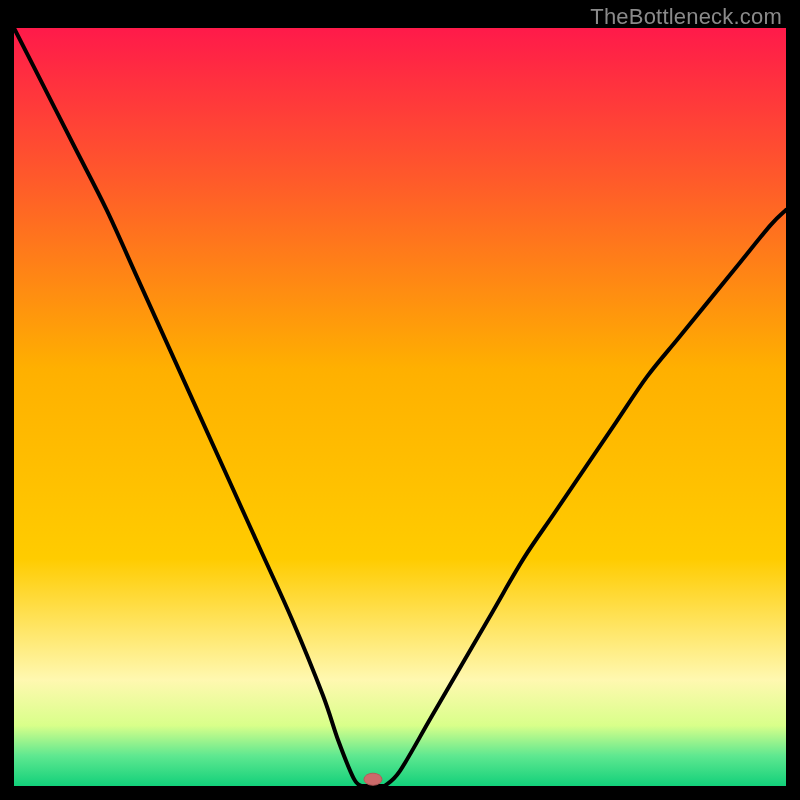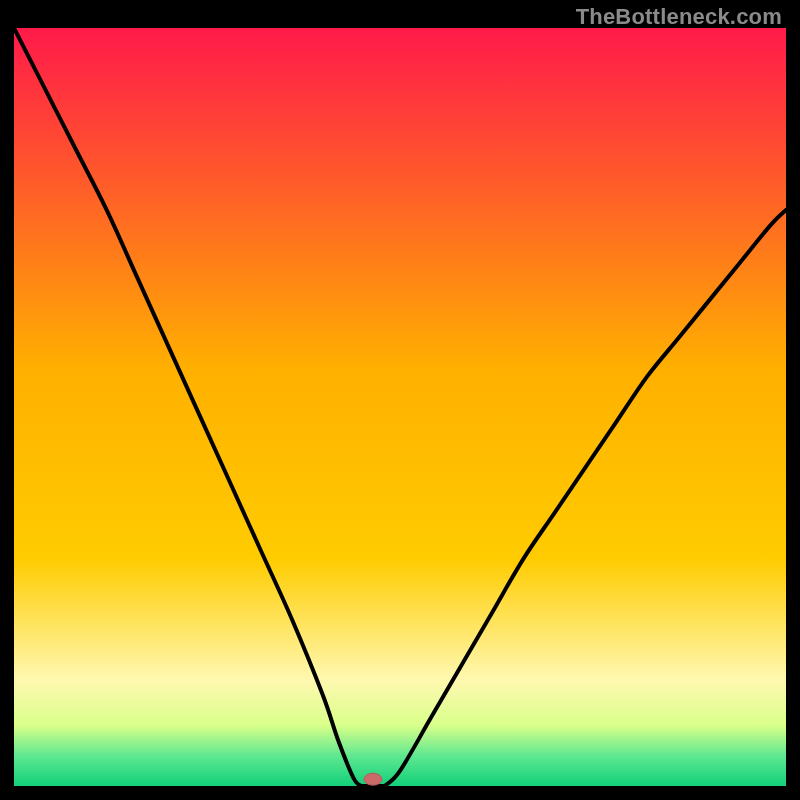--- a/index.html
+++ b/index.html
@@ -15,21 +15,21 @@
     position: relative;
     width: 800px;
     height: 800px;
   }
   .watermark {
     position: absolute;
     top: 4px;
     right: 18px;
     color: #8a8a8a;
     font-size: 22px;
-    font-weight: 700;
+    font-weight: 400;
     z-index: 5;
     letter-spacing: 0.2px;
   }
   .plot-frame {
     position: absolute;
     left: 14px;
     top: 28px;
     width: 772px;
     height: 758px;
     background: #000;

